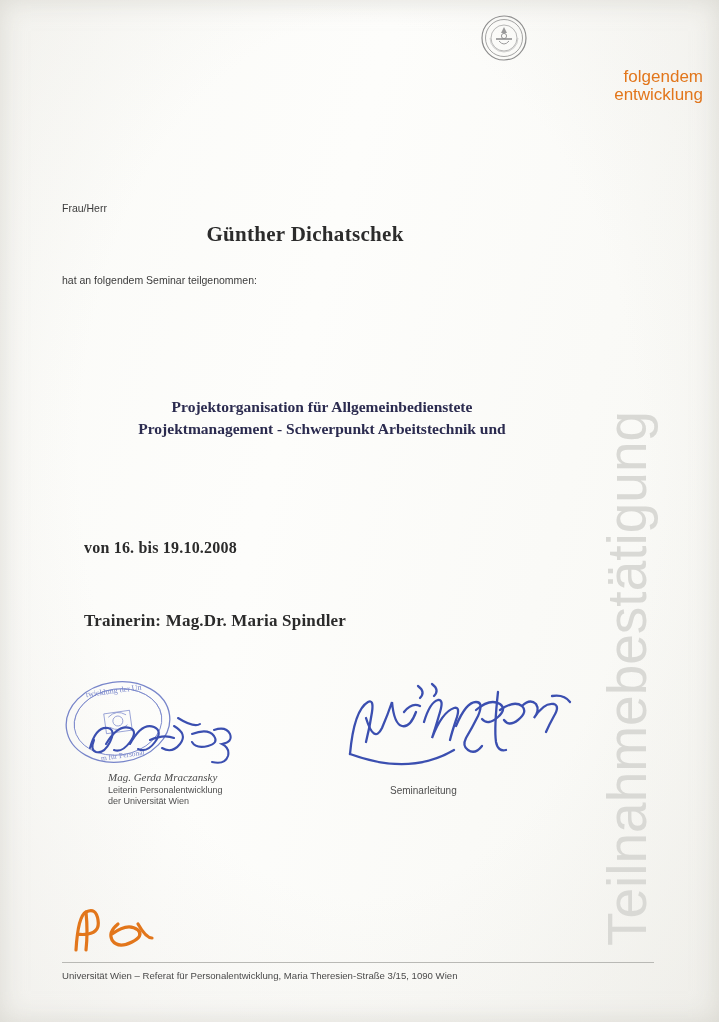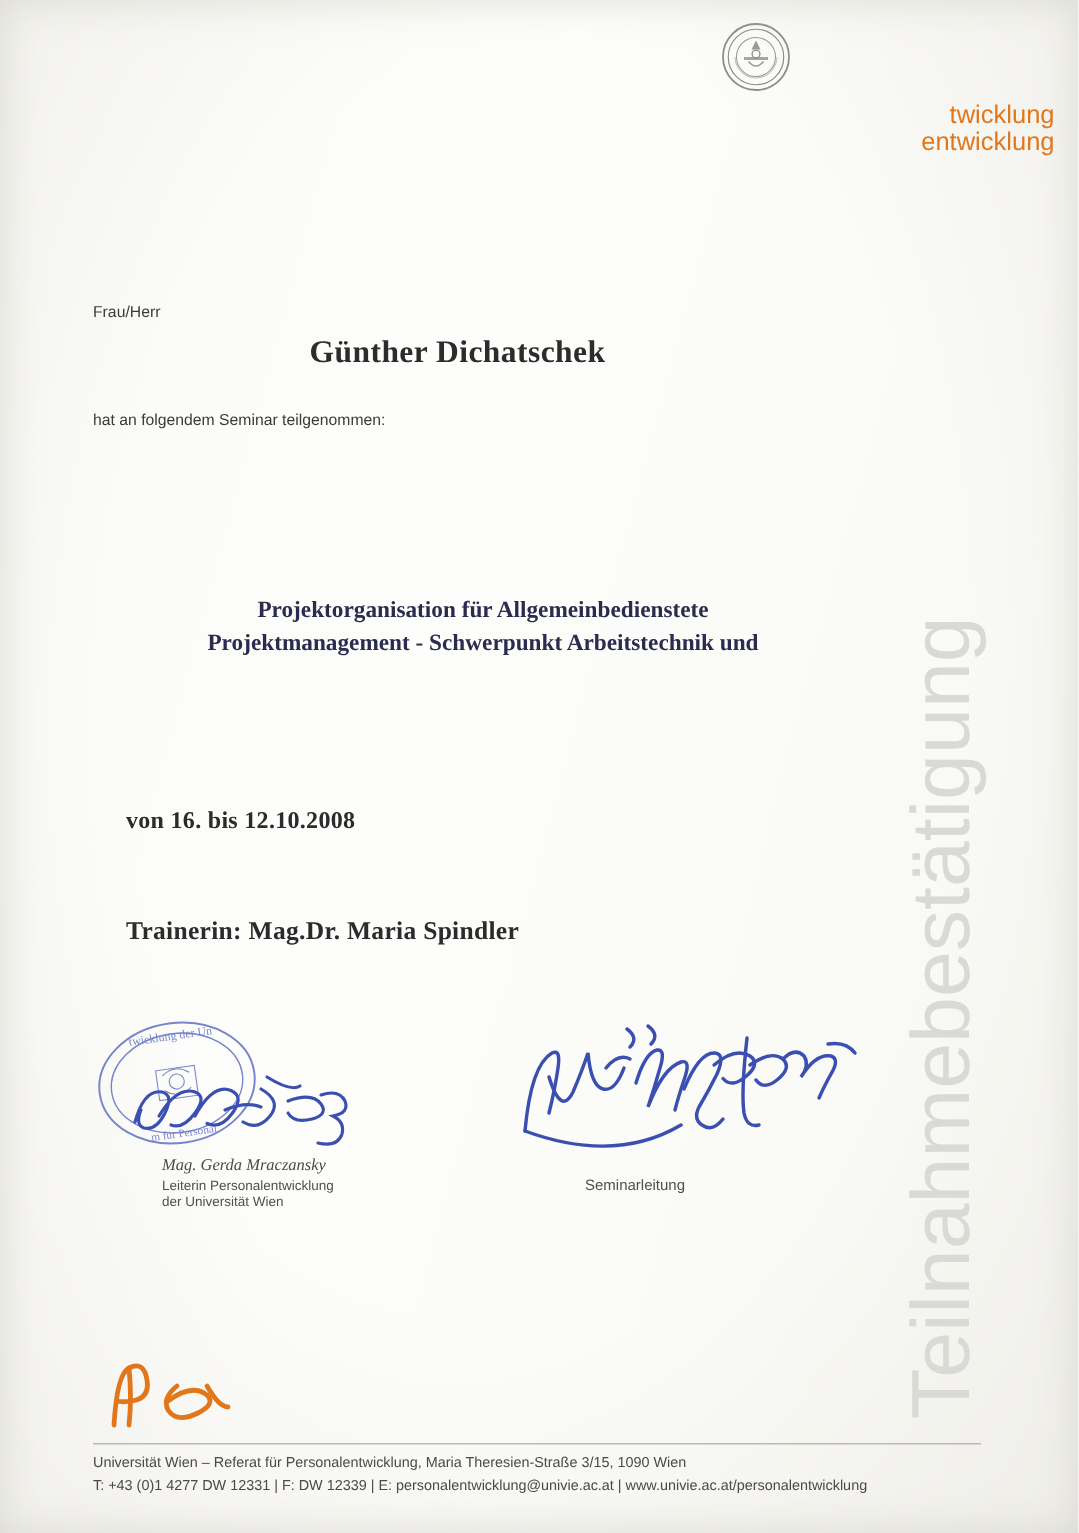--- a/index.html
+++ b/index.html
@@ -259,41 +259,41 @@
           <circle cx="24" cy="24" r="13" fill="none" stroke="#9a9a9a" stroke-width="0.7"></circle>
           <path d="M24 13 l3 6 h-6 z" fill="#9a9a9a"></path>
           <path d="M16 24 h16 v2 h-16 z" fill="#a5a5a5"></path>
           <path d="M19 27 q5 6 10 0" fill="none" stroke="#9a9a9a" stroke-width="1"></path>
           <circle cx="24" cy="22" r="2.6" fill="none" stroke="#8d8d8d" stroke-width="0.9"></circle>
           <path d="M10 24 a14 14 0 0 0 28 0" fill="none" stroke="#b4b4b4" stroke-width="0.6"></path>
         </svg>
       </div>
     </div>
     <div class="pe-name">
-      <span>twicklung</span>
+      <span>folgendem</span>
       <span class="l2">entwicklung</span>
     </div>
   </div>
 
   <div class="vertical-wrap">
     <div class="vtext" style="top:760px;">Teilnahmebestätigung</div>
   </div>
 
   <div class="salutation">Frau/Herr</div>
 
   <div class="recipient">Günther Dichatschek</div>
 
   <div class="participated">hat an folgendem Seminar teilgenommen:</div>
 
   <div class="seminar-title">
     <div>Projektorganisation für Allgemeinbedienstete</div>
     <div>Projektmanagement - Schwerpunkt Arbeitstechnik und</div>
   </div>
 
-  <div class="date-line">von 16. bis 12.10.2008</div>
+  <div class="date-line">von 16. bis 19.10.2008</div>
 
   <div class="trainer-line">Trainerin: Mag.Dr. Maria Spindler</div>
 
   <div class="sig-left">
     <div class="stamp">
       <svg width="120" height="92" viewBox="0 0 120 92">
         <g transform="rotate(-8 60 46)">
           <ellipse cx="60" cy="46" rx="52" ry="40" fill="none" stroke="#4558b8" stroke-width="1.3"></ellipse>
           <ellipse cx="60" cy="46" rx="44" ry="33" fill="none" stroke="#4558b8" stroke-width="0.9"></ellipse>
           <path d="M16 46 a44 33 0 0 1 88 0" fill="none" stroke="#4558b8" stroke-width="0.5"></path>
@@ -359,17 +359,16 @@
         <path d="M20 14 q2 20 0 38"></path>
         <path d="M46 36 q16 -12 26 -4 q6 6 -6 12 q-14 7 -20 -2 q-4 -8 6 -16"></path>
         <path d="M72 26 q8 14 14 14"></path>
       </g>
     </svg>
   </div>
 
   <div class="footer-rule"></div>
   <div class="footer">
     <span>Universität Wien – Referat für Personalentwicklung, Maria Theresien-Straße 3/15, 1090 Wien</span>
-    <span class="l2">T: +43 (0)1 4277 DW 12331 | F: DW 12339 | E: personalentwicklung@univie.ac.at | www.univie.ac.at/personalentwicklung</span>
   </div>
 
   <div class="edge-shadow"></div>
 </div>
 
 </body></html>

